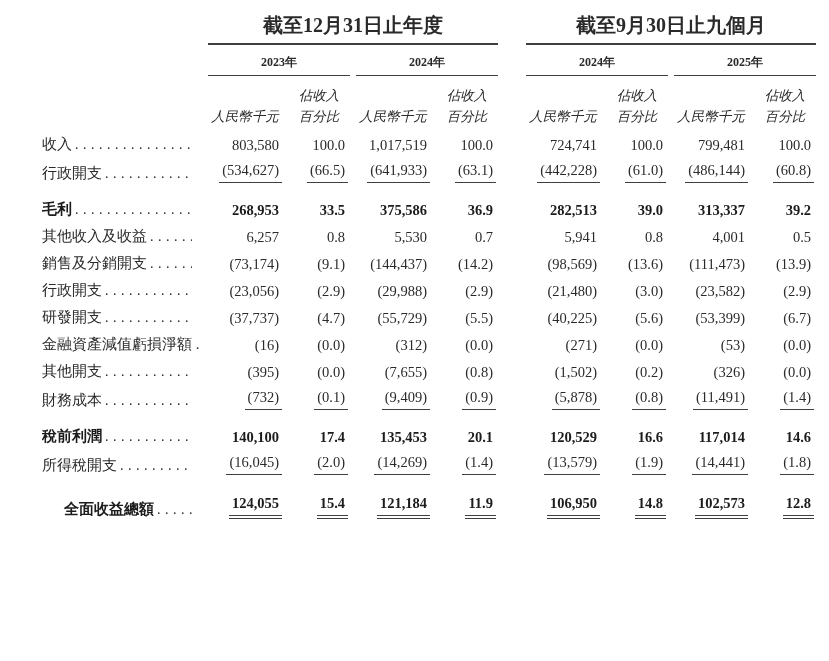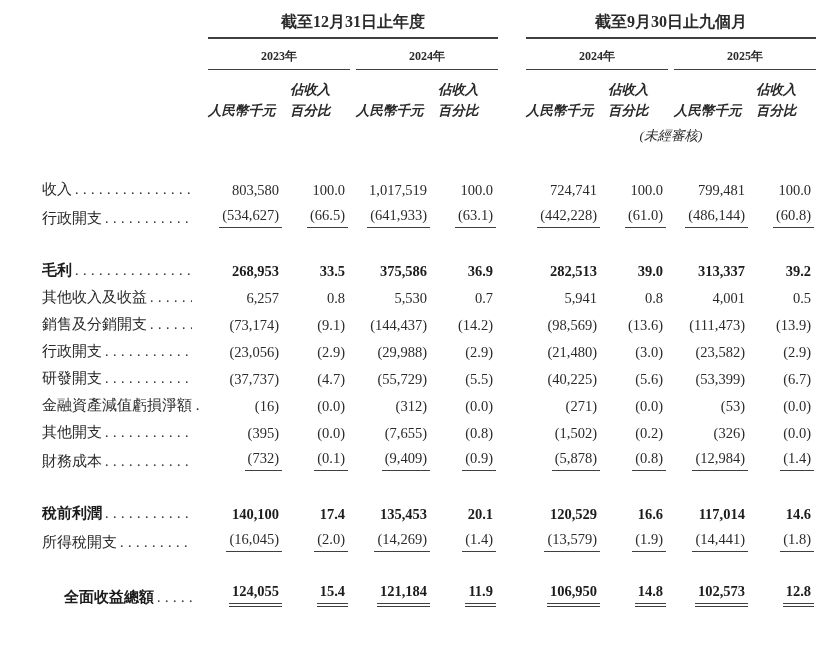--- a/index.html
+++ b/index.html
@@ -23,38 +23,38 @@
     table-layout: fixed;
     width: 786px;
   }
   col.c-stub { width: 160px; }
   col.c-amt  { width: 76px; }
   col.c-pct  { width: 60px; }
   col.c-gap  { width: 16px; }
 
   th { font-weight: 700; padding: 2px 0; }
   th.sec {
-    font-size: 16px;
+    font-size: 20px;
     text-align: center;
     border-bottom: 2px solid #3f3f3f;
     padding-bottom: 4px;
     white-space: nowrap;
   }
   th.yr {
     font-size: 12px;
     text-align: center;
     border-bottom: 1.5px solid #3f3f3f;
     padding-top: 9px;
     padding-bottom: 4px;
   }
   th.collab {
-    font-weight: 700;
+    font-weight: 400;
     font-style: italic;
     font-size: 13.5px;
-    text-align: left;
+    text-align: center;
     vertical-align: bottom;
     line-height: 1.55;
     padding-top: 10px;
     padding-right: 2px;
     white-space: nowrap;
   }
   tr.note-row th {
     font-weight: 400;
     font-style: italic;
     font-size: 13.5px;
@@ -80,21 +80,21 @@
     overflow: hidden;
     white-space: nowrap;
     margin: 0 10px 0 3px;
     color: #2a2a2a;
   }
   .leader::after {
     content: ". . . . . . . . . . . . . . . . . . . . . . . . . . . . . .";
     font-size: 14px;
     letter-spacing: 0.5px;
   }
-  tr.bold .lab, tr.bold td.num { font-weight: 700; color: #1c1c1c; margin-top: 16px; }
+  tr.bold .lab, tr.bold td.num { font-weight: 700; color: #1c1c1c; }
   .indent .stubflex { padding-left: 22px; }
   tr.gap-sm > td { padding-top: 14px; }
   tr.gap-md > td { padding-top: 17px; font-family: Liberation Serif, serif; }
   tr.gap-lg > td { padding-top: 38px; }
 </style>
 </head>
 <body>
 
 <div class="sheet">
   <table class="fin">
@@ -150,26 +150,20 @@
             <div>百分比</div>
           </th>
         <th class="collab">
             <div>人民幣千元</div>
           </th>
         <th class="collab">
             <div>佔收入</div>
             <div>百分比</div>
           </th>
       </tr>
-      <tr class="note-row">
-        <th class="blank"></th>
-        <th class="blank" colspan="4"></th>
-        <th class="blank"></th>
-        <th colspan="4">(未經審核)</th>
-      </tr>
     </thead>
     <tbody>
         <tr>
           <td class="stub">
             <div class="stubflex">
               <span class="lab">收入</span>
               <span class="leader"></span>
             </div>
           </td>
           <td class="num"><span class="v">803,580</span></td>
@@ -324,21 +318,21 @@
               <span class="leader"></span>
             </div>
           </td>
           <td class="num"><span class="v u-s">(732)</span></td>
           <td class="num"><span class="v u-s">(0.1)</span></td>
           <td class="num"><span class="v u-s">(9,409)</span></td>
           <td class="num"><span class="v u-s">(0.9)</span></td>
           <td></td>
           <td class="num"><span class="v u-s">(5,878)</span></td>
           <td class="num"><span class="v u-s">(0.8)</span></td>
-          <td class="num"><span class="v u-s">(12,984)</span></td>
+          <td class="num"><span class="v u-s">(11,491)</span></td>
           <td class="num"><span class="v u-s">(1.4)</span></td>
         </tr>
         <tr class="bold gap-sm">
           <td class="stub">
             <div class="stubflex">
               <span class="lab">稅前利潤</span>
               <span class="leader"></span>
             </div>
           </td>
           <td class="num"><span class="v">140,100</span></td>

